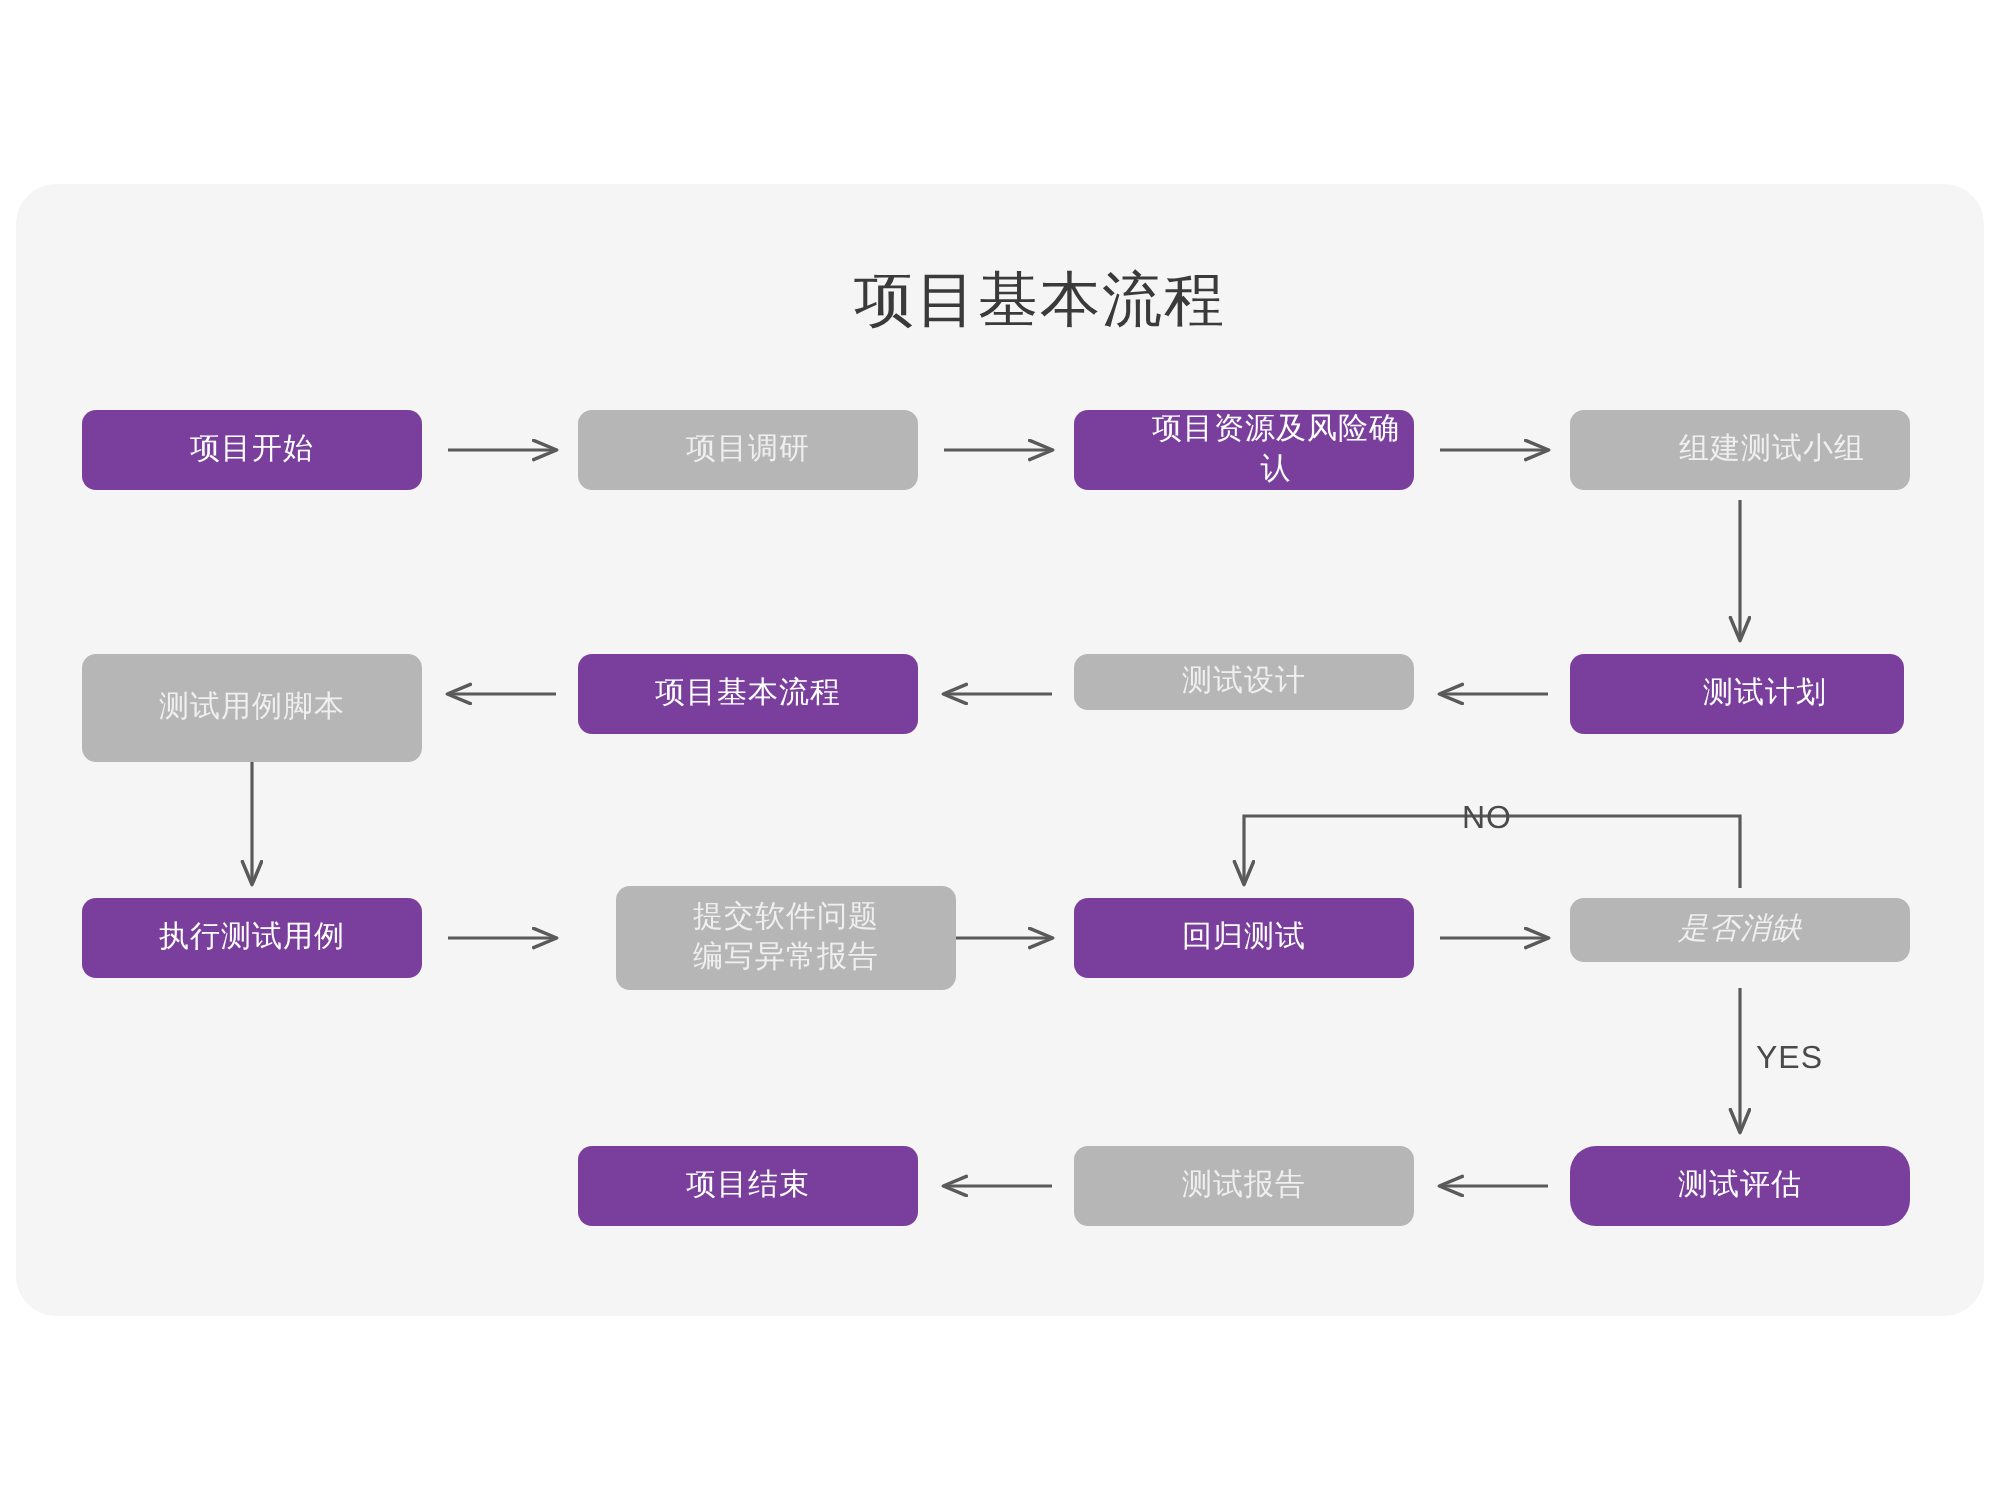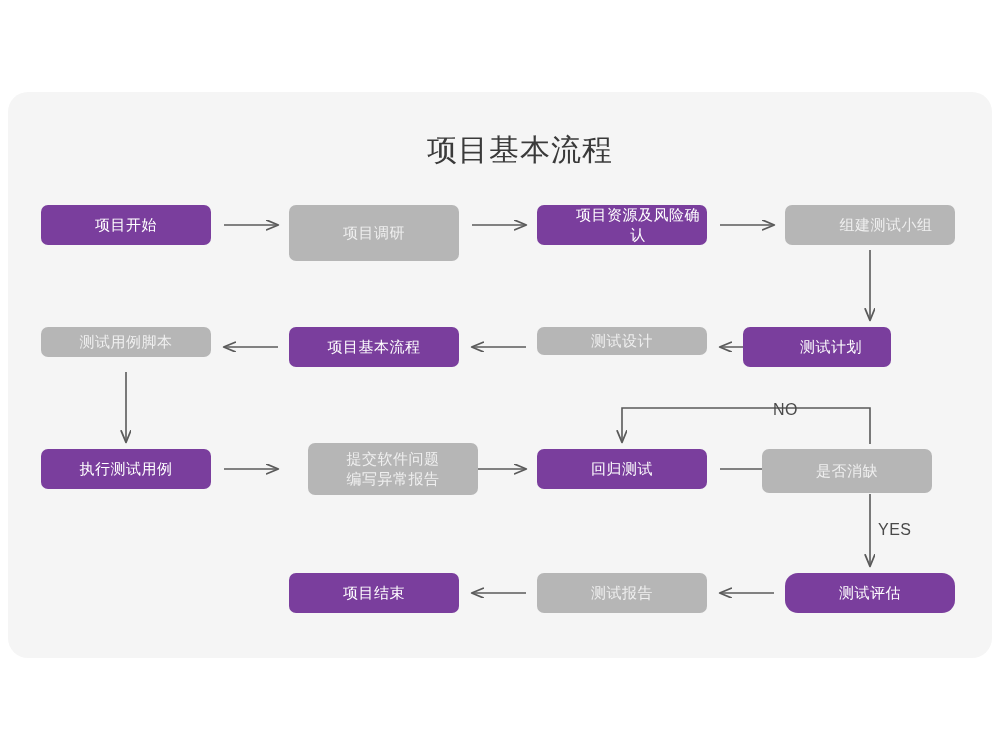--- a/index.html
+++ b/index.html
@@ -96,36 +96,36 @@
 
       <path d="M870,444 L870,408 L622,408 L622,442"></path>
 
       <line x1="870" y1="494" x2="870" y2="566"></line>
 
       <line x1="774" y1="593" x2="720" y2="593"></line>
       <line x1="526" y1="593" x2="472" y2="593"></line>
     </g>
   </svg>
 
-  <div class="wire-label" style="left:731px; top:401px;margin-left:42px;">NO</div>
+  <div class="wire-label" style="left:731px; top:401px;">NO</div>
   <div class="wire-label" style="left:878px; top:521px;">YES</div>
 
   <div class="node purple" style="left:41px;  top:205px; width:170px; height:40px;">项目开始</div>
-  <div class="node gray" style="left:289px; top:205px; width:170px; height:56px;">项目调研</div>
+  <div class="node gray" style="left:289px; top:205px; width:170px; height:40px;">项目调研</div>
   <div class="node purple" style="left:537px; top:205px; width:170px; height:40px;padding-left:32px;">项目资源及风险确认</div>
   <div class="node gray" style="left:785px; top:205px; width:170px; height:40px;padding-left:32px;">组建测试小组</div>
 
-  <div class="node gray" style="left:41px;  top:327px; width:170px; height:30px;">测试用例脚本</div>
+  <div class="node gray" style="left:41px;  top:327px; width:170px; height:54px;">测试用例脚本</div>
   <div class="node purple" style="left:289px; top:327px; width:170px; height:40px;">项目基本流程</div>
   <div class="node gray" style="left:537px; top:327px; width:170px; height:28px;">测试设计</div>
-  <div class="node purple" style="left:743px; top:327px; width:148px; height:40px;padding-left:28px;">测试计划</div>
+  <div class="node purple" style="left:785px; top:327px; width:167px; height:40px;padding-left:28px;">测试计划</div>
 
   <div class="node purple" style="left:41px;  top:449px; width:170px; height:40px;">执行测试用例</div>
   <div class="node gray" style="left:289px; top:443px; width:170px; height:52px; white-space:pre-line;margin-left:19px;">提交软件问题
 编写异常报告</div>
   <div class="node purple" style="left:537px; top:449px; width:170px; height:40px;">回归测试</div>
-  <div class="node gray" style="left:762px; top:449px; width:170px; height:44px;">是否消缺</div>
+  <div class="node gray" style="left:785px; top:449px; width:170px; height:32px;font-style:italic;">是否消缺</div>
 
   <div class="node purple" style="left:289px; top:573px; width:170px; height:40px;">项目结束</div>
   <div class="node gray" style="left:537px; top:573px; width:170px; height:40px;">测试报告</div>
   <div class="node purple" style="left:785px; top:573px; width:170px; height:40px;border-radius:13px;">测试评估</div>
 
 </div>
 
 </body></html>

